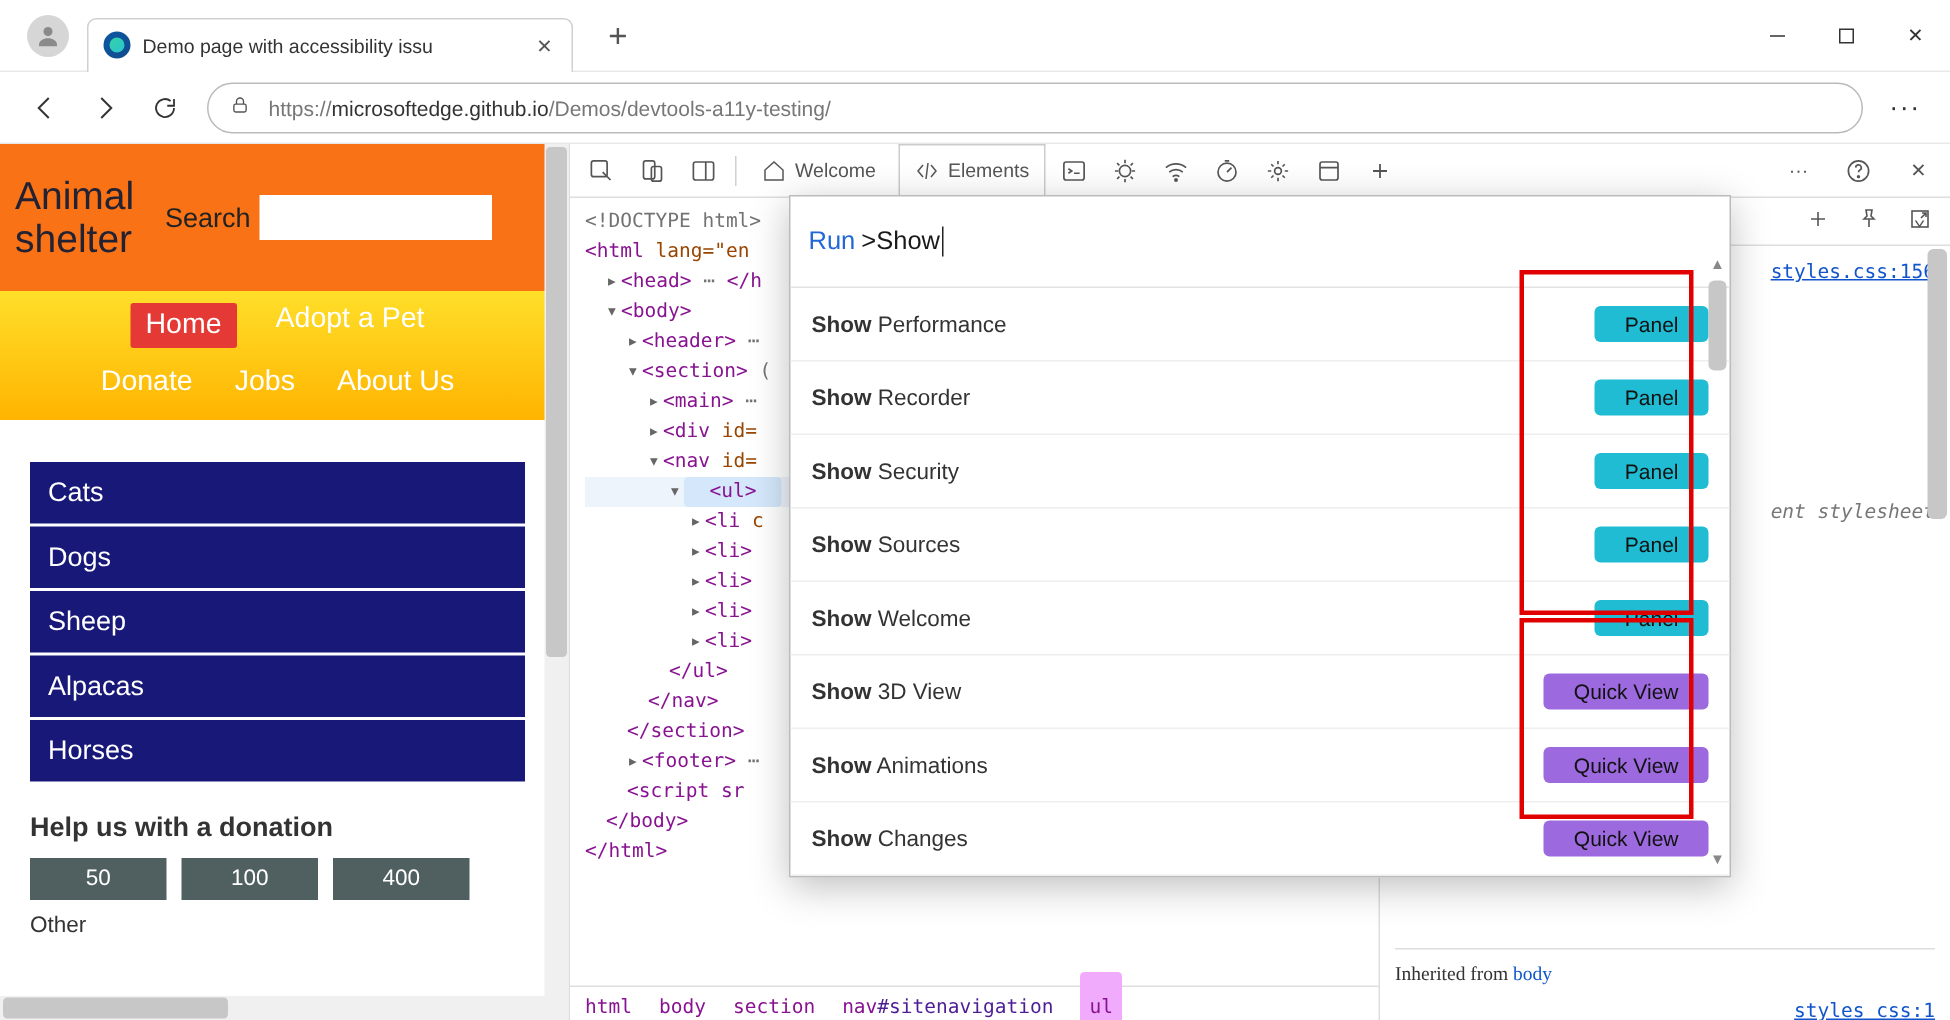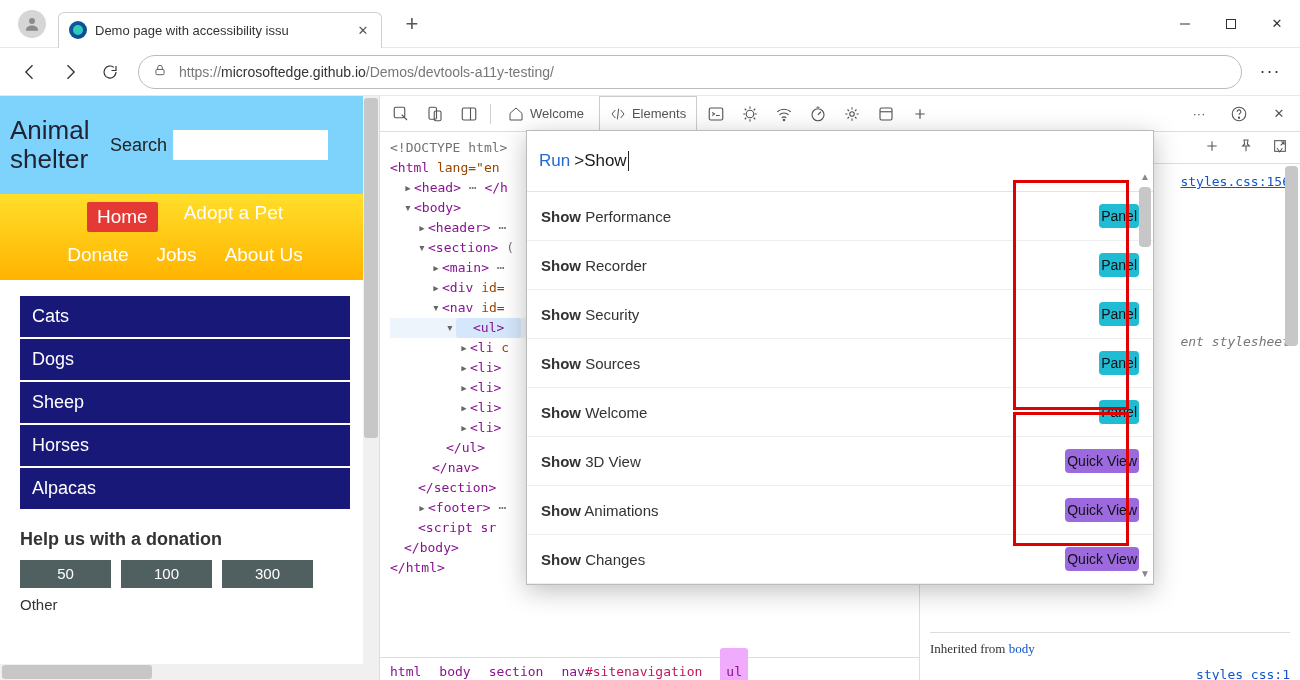--- a/index.html
+++ b/index.html
@@ -26,31 +26,31 @@
 .addrbar .url { font-size: 14px; color: #333; display:flex; }
 .addrbar .url .gray { color: #777; }
 .menu-dots { width: 40px; text-align: center; font-size: 18px; color:#333; letter-spacing:1px; }
 
 
 .main { display: flex; height: calc(680px - 48px - 48px); }
 
 
 .page-panel { width: 379px; position: relative; overflow: hidden; }
 .page-inner { width: 370px; height: 100%; overflow: hidden; position:relative; }
-.hero { background: #7dd3fc; height: 98px; display: flex; align-items: center; padding-left: 10px; }
+.hero { background: #f97316; height: 98px; display: flex; align-items: center; padding-left: 10px; }
 .hero-title { font-size: 26px; color: #223; line-height: 1.1; width: 110px; }
 .hero-search-label { color: #222; font-size: 18px; margin-left: -10px; margin-right: 6px; }
 .hero-input { width: 155px; height: 30px; background: #fff; border: none; }
 .navstrip { height: 86px; background: linear-gradient(#ffdf2a, #ffb400); position:relative; }
 .navrow { display: flex; justify-content: center; gap: 26px; padding-top: 8px; }
 .navrow a { color: #fff; font-size: 19px; text-decoration: none; }
 .navrow a.home { background: #e53935; padding: 4px 10px; border-radius: 2px; position:relative; }
 .navrow2 { display: flex; justify-content: center; gap: 28px; padding-top: 12px; }
 .navrow2 a { color: #fff; font-size: 19px; }
-.sidemenu { padding: 16px 4px 0 20px; }
+.sidemenu { padding: 28px 4px 0 20px; }
 .sidemenu .item { background: #181878; color: #fff; padding: 10px 12px; font-size: 18px; margin-bottom: 2px; width: 330px; }
 .donate-h { font-weight: bold; font-size: 18px; margin: 20px 0 10px 20px; }
 .donate-row { display: flex; gap: 10px; margin-left: 20px; }
 .donate-row .d { background: #506060; color: #fff; width: 91px; height: 28px; text-align: center; line-height: 28px; font-size: 15px; }
 .other-lbl{ margin-left:20px; margin-top:8px; color:#333; font-size:15px;}
 .page-scroll-x { position: absolute; bottom: 0; left: 0; height: 16px; width: 370px; background: #f0f0f0; display:flex; align-items:center; }
 .page-scroll-x .thumb { height: 14px; background: #c7c7c7; border-radius: 3px; margin-left: 2px; width: 150px; }
 .page-scroll-y { position:absolute; right:0; top:0; width:16px; height:100%; background:#f0f0f0; }
 .page-scroll-y .thumb { width:14px; height:340px; background:#c7c7c7; border-radius:3px; margin:2px auto 0; }
 
@@ -69,21 +69,21 @@
 .dom-tree .ln { white-space:nowrap; }
 .tri { display:inline-block; width:10px; color:#666; }
 .tag { color:#881391; }
 .attr { color:#994500; }
 .gray { color:#737373; }
 .dom-tree .sel { background:#d4e7fb; display:inline-block; border-radius:3px; padding:0 17px; }
 .pad1{padding-left:14px}.pad2{padding-left:28px}.pad3{padding-left:42px}.pad4{padding-left:56px}.pad5{padding-left:70px}
 
 .breadcrumb { border-top:1px solid #ddd; height:28px; display:flex; align-items:center; padding:0 10px; gap:18px; font-family: Consolas, monospace; font-size:13px; }
 .breadcrumb span { color:#881391; }
-.breadcrumb .navid { color:#be185d; }
+.breadcrumb .navid { color:#4c1d95; }
 .breadcrumb .navid::before{content:"nav"; color:#881391;}
 .breadcrumb .cur { background:#f0abfc; padding:16px 6px; border-radius:3px; }
 
 .styles-pane { flex:1; position:relative; font-family: Consolas, monospace; font-size:13px; }
 .styles-top { height:32px; border-bottom:1px solid #ddd; display:flex; align-items:center; justify-content:flex-end; gap:18px; padding:0 12px; }
 .styles-body { padding:8px 10px; line-height:20px; color:#333; position:relative; }
 .styles-body .link { color:#1155cc; text-decoration:underline; float:right; }
 .styles-body .prop { color:#c80000; }
 .styles-body .italic { font-style:italic; color:#777; }
 .inh { border-top:1px solid #ddd; margin-top:160px; padding-top:6px; font-family:"Segoe UI"; }
@@ -94,21 +94,21 @@
 
 .palette { position:absolute; left:526px; top:130px; width:628px; background:#fff; border:1px solid #bbb; box-shadow:0 6px 24px rgba(0,0,0,.25); z-index:50; }
 .palette-head { display:flex; align-items:center; padding:20px 12px; border-bottom:1px solid #e3e3e3; }
 .palette-head .run { color:#2268d6; font-size:17px; margin-right:4px; }
 .palette-head .query { font-size:17px; color:#1a1a1a; }
 .palette-head .caret { border-right:1px solid #222; height:20px; margin-left:1px; }
 .palette-list { }
 .palette-item { display:flex; align-items:center; padding:12px 14px; border-bottom:1px solid #eee; font-size:15px; }
 .palette-item b { font-weight:700; }
 .palette-item .name { color:#333; }
-.badge { margin-left:auto; padding:4px 2px; border-radius:4px; font-size:14px; color:#111; }
+.badge { margin-left:auto; padding:4px 20px; border-radius:4px; font-size:14px; color:#111; }
 .badge.panel { background:#1fbcd3; }
 .badge.qv { background:#9c6ade; }
 .hl-red { position:absolute; border:3px solid #e10000; pointer-events:none; z-index:60; }
 .hl1 { left:1013px; top:180px; width:116px; height:230px; }
 .hl2 { left:1013px; top:412px; width:116px; height:134px; }
 .palette-scroll{ position:absolute; right:2px; top:40px; width:12px; height:60px; background:#c7c7c7; border-radius:4px;}
 .palette-arrow{position:absolute; right:2px; width:12px; height:12px; color:#888; font-size:10px; text-align:center;}
 </style>
 </head>
 <body>
@@ -188,28 +188,28 @@
         <div class="navrow2">
           <a>Donate</a>
           <a>Jobs</a>
           <a>About Us</a>
         </div>
       </div>
       <div class="sidemenu">
         <div class="item">Cats</div>
         <div class="item">Dogs</div>
         <div class="item">Sheep</div>
+        <div class="item">Alpacas</div>
         <div class="item">Horses</div>
-        <div class="item">Alpacas</div>
       </div>
       <div class="donate-h">Help us with a donation</div>
       <div class="donate-row">
         <div class="d">50</div>
         <div class="d">100</div>
-        <div class="d">300</div>
+        <div class="d">400</div>
       </div>
       <div class="other-lbl">Other</div>
     </div>
     <div class="page-scroll-y">
         <div class="thumb"></div>
       </div>
     <div class="page-scroll-x">
         <div class="thumb"></div>
       </div>
   </div>

